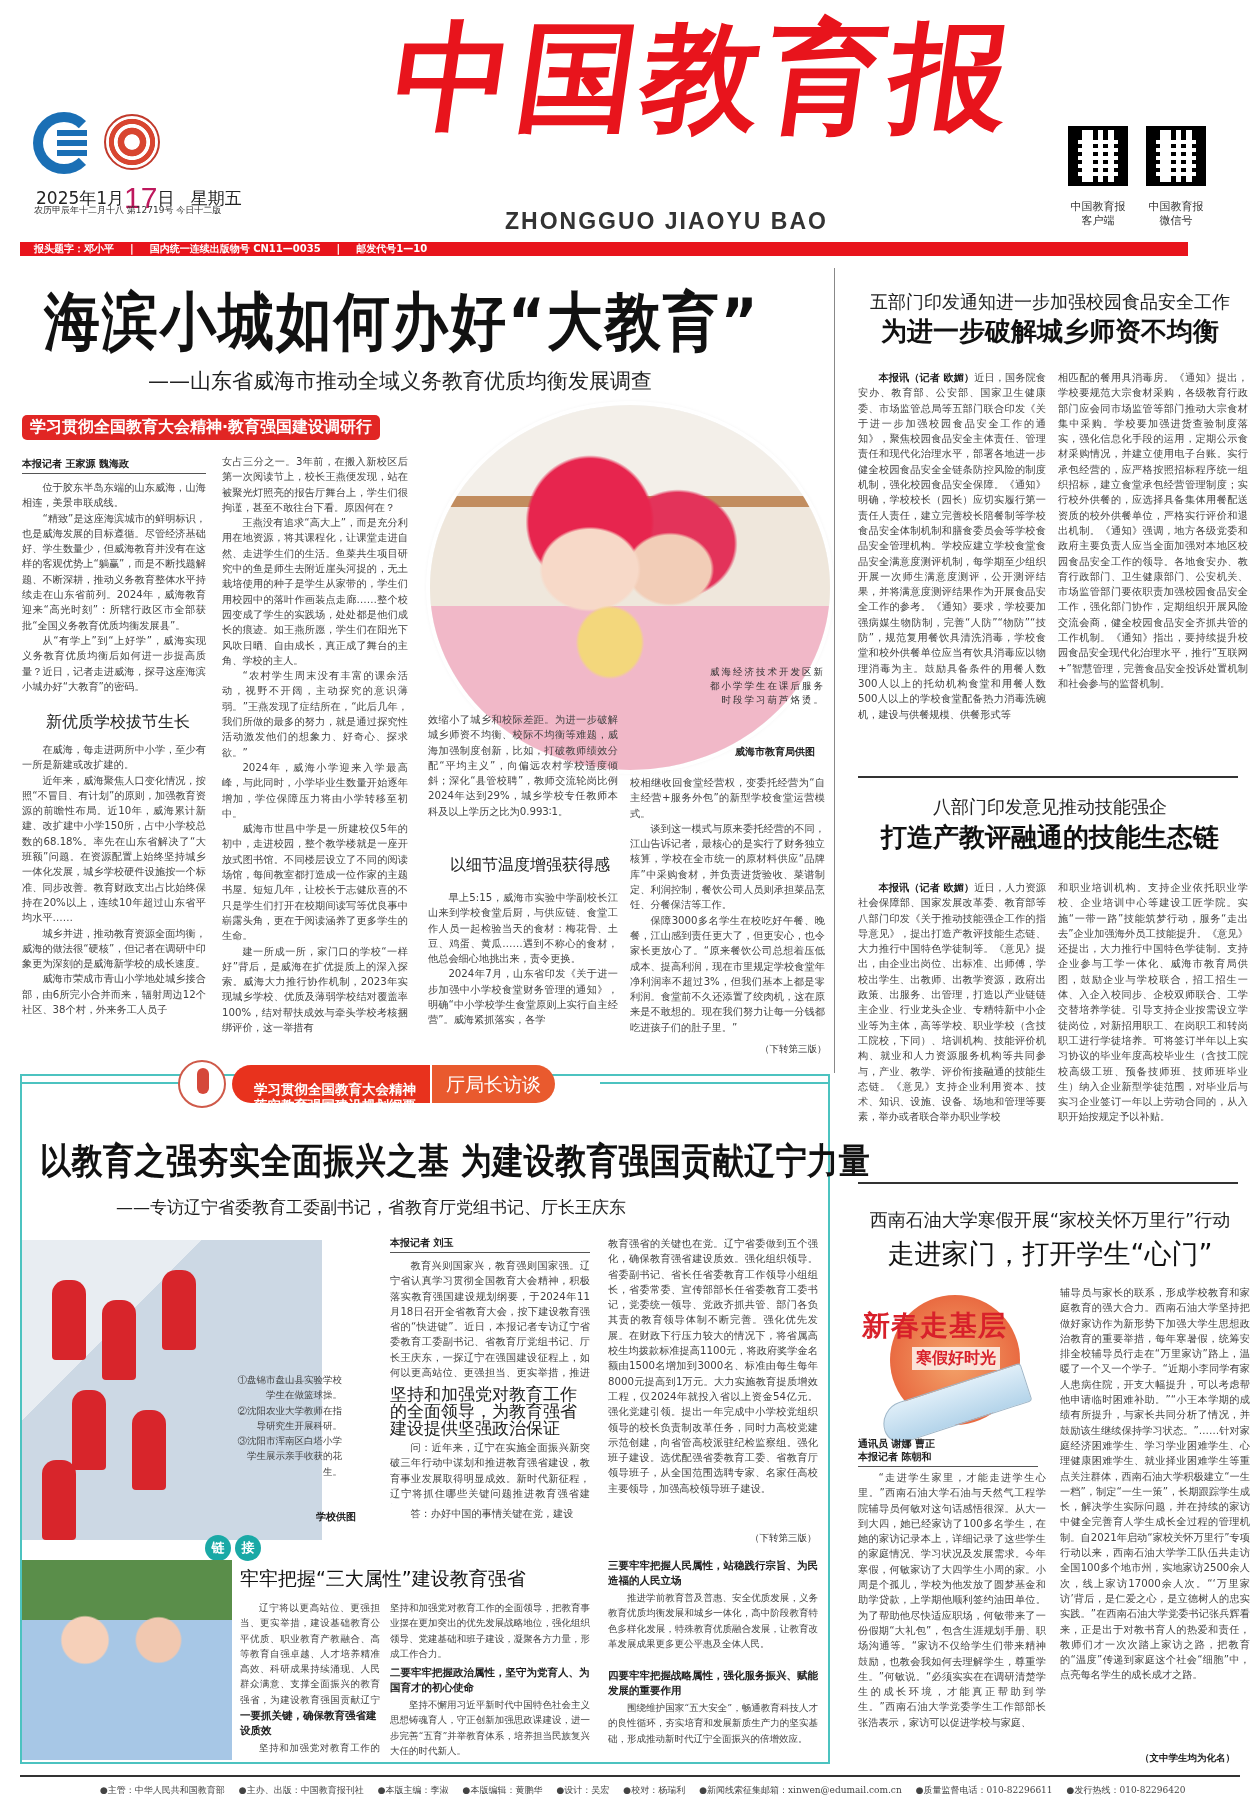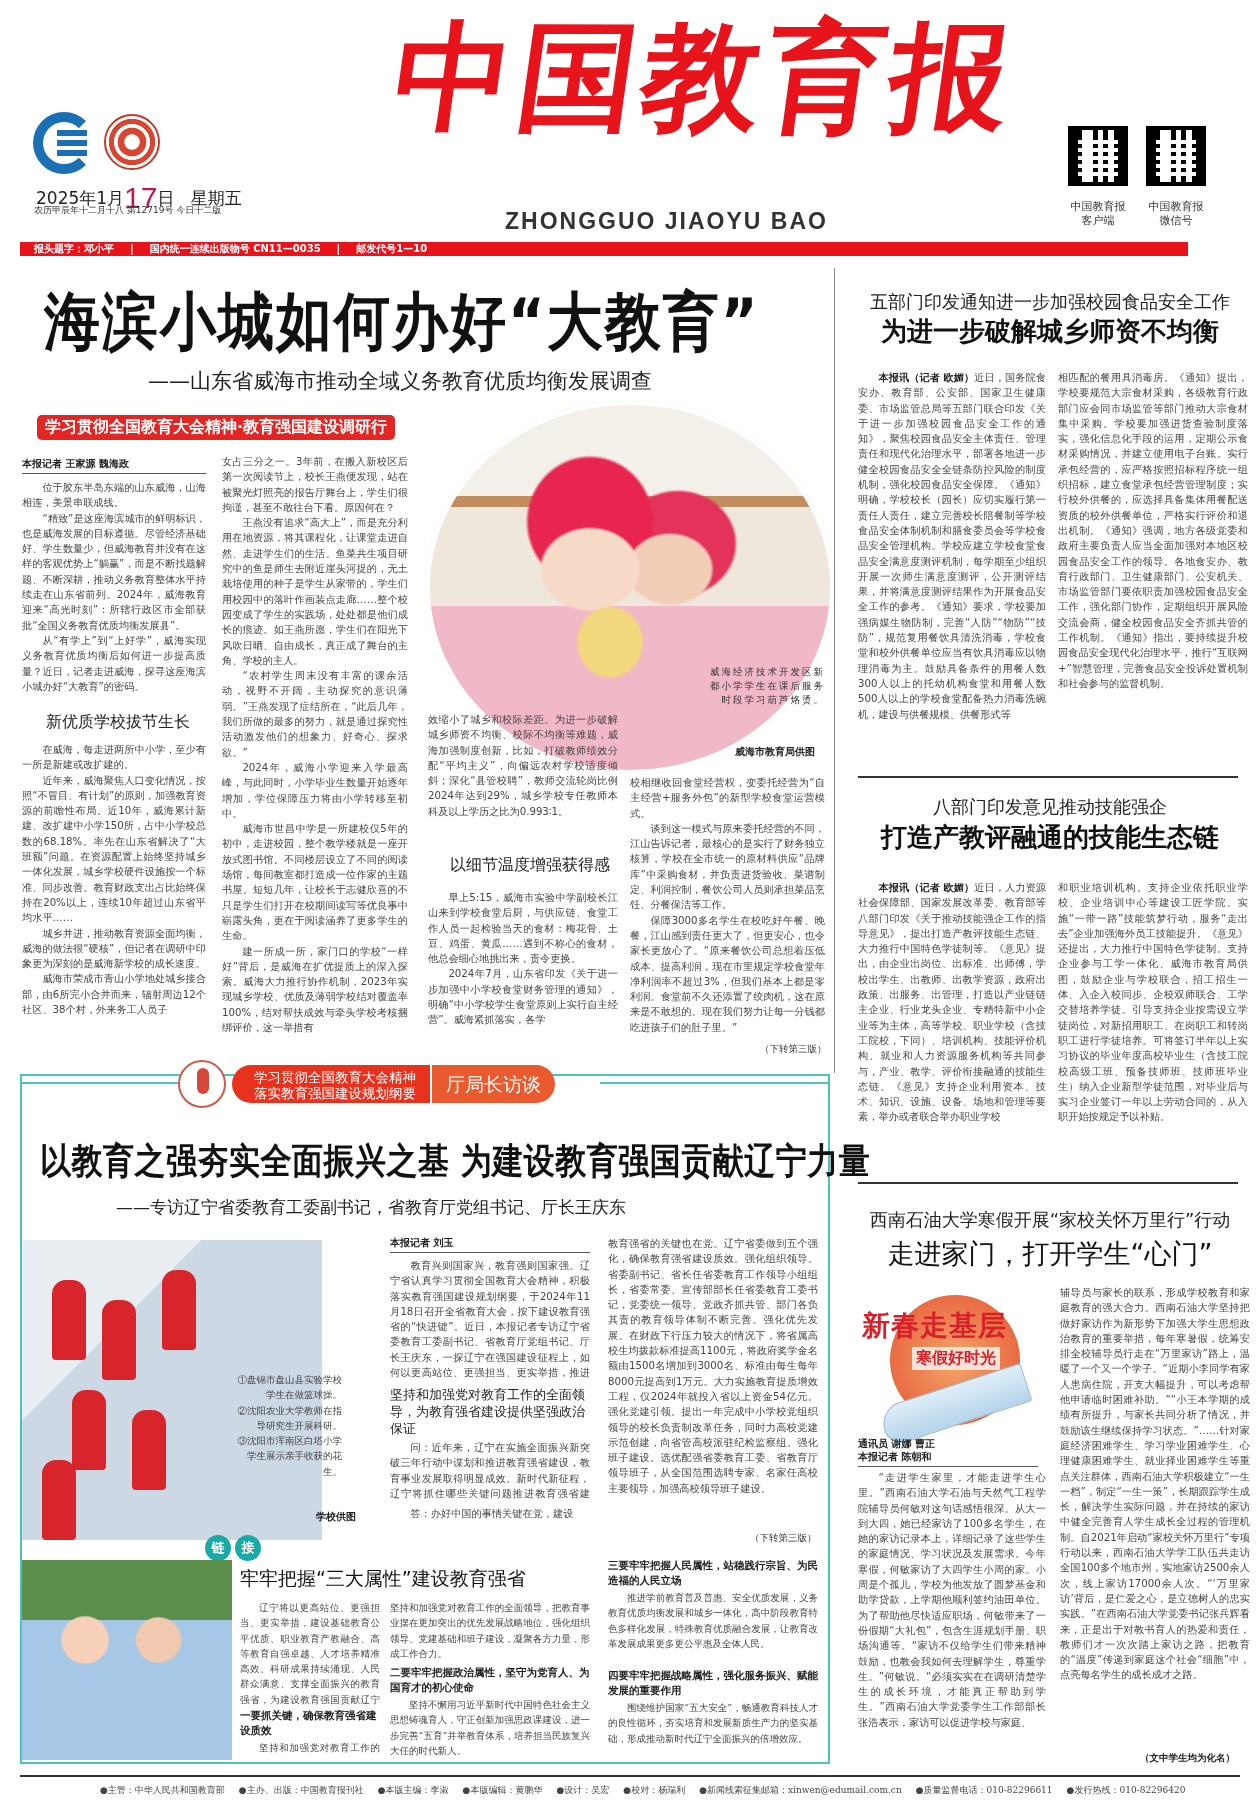--- a/index.html
+++ b/index.html
@@ -16,34 +16,34 @@
   .qr { width: 60px; height: 60px; background:
       linear-gradient(90deg, #000 0 20%, transparent 20% 40%, #000 40% 50%, transparent 50% 60%, #000 60% 70%, transparent 70% 80%, #000 80%),
       #fff; border: 4px solid #000; }
   .qr-inner { position: absolute; inset: 6px; background: repeating-linear-gradient(0deg, #fff 0 4px, transparent 4px 8px); }
   .qr-label { font-size: 11px; color: #333; text-align: center; line-height: 14px; width: 70px; }
   .red-bar { left: 20px; top: 242px; width: 1168px; height: 14px; background: #e8141c; color: #fff; font-size: 10px; font-weight: bold; padding-left: 14px; line-height: 14px; white-space: nowrap; }
   .red-bar span { margin-right: 16px; }
   .vrule { left: 834px; top: 268px; width: 1px; height: 805px; background: #888; }
   .h1 { left: 44px; top: 290px; font-size: 56px; font-weight: bold; color: #111; letter-spacing: 2px; line-height: 1; transform: scaleY(1.12); transform-origin: top left; }
   .sub1 { left: 148px; top: 367px; font-size: 21px; color: #222; }
-  .redtag { left: 22px; top: 415px; background: #e12624; color: #fff; font-weight: bold; font-size: 16px; padding: 2px 8px; border-radius: 5px; margin-left: 15px; }
+  .redtag { left: 22px; top: 415px; background: #e12624; color: #fff; font-weight: bold; font-size: 16px; padding: 2px 8px; border-radius: 5px; }
   .byline { font-size: 10px; font-weight: bold; color: #222; border-bottom: 1.5px solid #555; padding-bottom: 2px; }
   .body-text { font-size: 10.2px; line-height: 15.3px; color: #444; text-align: justify; overflow: hidden; }
   .body-text p { text-indent: 2em; }
   .subhead { font-size: 16px; color: #222; }
   .photo-circle { left: 430px; top: 405px; width: 400px; height: 365px; border-radius: 50%; overflow: hidden; background: radial-gradient(ellipse at 45% 65%, #f3d77c 0 10%, transparent 11%), radial-gradient(ellipse at 40% 45%, #f7d9c8 0 14%, transparent 15%), radial-gradient(ellipse at 60% 45%, #f2cdb7 0 12%, transparent 13%), radial-gradient(ellipse at 40% 32%, #e7254e 0 18%, transparent 19%), radial-gradient(ellipse at 62% 38%, #e3335a 0 16%, transparent 17%), linear-gradient(180deg, #f3efe9 0 25%, #c28d5f 25% 28%, #efe7dc 28% 55%, #f1b8c8 55% 100%); box-shadow: 0 0 0 4px #fff, 0 0 6px rgba(0,0,0,0.2); }
   .photo-caption { font-size: 9.5px; color: #333; text-align: right; line-height: 14px; letter-spacing: 2px; }
   .credit { font-size: 10px; font-weight: bold; color: #222; }
   .r-kicker { font-size: 18px; color: #222; text-align: center; width: 420px; }
   .r-head { font-size: 26px; font-weight: bold; color: #111; text-align: center; width: 420px; }
   .hrule { height: 2px; background: #333; }
   .interview-box { left: 20px; top: 1074px; width: 810px; height: 690px; border: 2px solid #4cc3c0; }
   .banner { left: 210px; top: 1064px; height: 40px; display: flex; align-items: center; }
-  .banner-left { background: #e8321d; color: #fff; font-weight: normal; font-size: 13.5px; line-height: 16px; padding: 4px 14px 4px 22px; border-radius: 20px 0 0 20px; height: 38px; }
+  .banner-left { background: #e8321d; color: #fff; font-weight: bold; font-size: 13.5px; line-height: 16px; padding: 16px 14px 4px 22px; border-radius: 20px 0 0 20px; height: 38px; }
   .banner-right { background: #e95a2e; color: #fff; font-family: "DejaVu Serif", serif; font-size: 19px; padding: 0 14px; height: 38px; line-height: 38px; border-radius: 0 20px 20px 0; border-left: 2px solid #fff; }
   .mic { left: 178px; top: 1060px; width: 48px; height: 48px; border-radius: 50%; background: #fff; border: 2px solid #cf5a4a; }
   .mic::after { content: ""; position: absolute; left: 17px; top: 6px; width: 12px; height: 26px; border-radius: 6px; background: #d5483a; }
   .teal-line { height: 2px; background: #4cc3c0; }
   .h2 { left: 40px; top: 1137px; font-size: 31px; font-weight: bold; color: #111; letter-spacing: 0.5px; transform: scaleY(1.15); transform-origin: top left; }
   .sub2 { left: 116px; top: 1196px; font-size: 17px; color: #222; }
   .photo-sports { left: 22px; top: 1240px; width: 300px; height: 300px; background: linear-gradient(135deg, #e8edf2 0 30%, #ccd8e4 30% 100%); overflow: hidden; }
   .photo-sports .player { position: absolute; width: 34px; height: 80px; background: #d8252b; border-radius: 14px 14px 4px 4px; }
   .photo-kids { left: 22px; top: 1560px; width: 210px; height: 200px; background: radial-gradient(circle at 30% 40%, #f6d0b9 0 12%, transparent 13%), radial-gradient(circle at 65% 40%, #f1c8b0 0 12%, transparent 13%), linear-gradient(180deg, #5a8e4a 0 30%, #a7c7e6 30% 100%); }
   .link-badge { width: 26px; height: 26px; border-radius: 50%; background: #1aa9a6; color: #fff; font-size: 13px; text-align: center; line-height: 26px; font-weight: bold; }
@@ -192,21 +192,21 @@
 </div>
 <div class="abs credit" style="left:316px;top:1510px;">学校供图</div>
 <div class="abs link-badge" style="left:205px;top:1535px;">链</div>
 <div class="abs link-badge" style="left:235px;top:1535px;">接</div>
 <div class="abs photo-kids"></div>
 
 <div class="abs byline" style="left:390px;top:1236px;width:200px;">本报记者  刘玉</div>
 <div class="abs body-text" style="left:390px;top:1258px;width:200px;height:120px;">
   <p>教育兴则国家兴，教育强则国家强。辽宁省认真学习贯彻全国教育大会精神，积极落实教育强国建设规划纲要，于2024年11月18日召开全省教育大会，按下建设教育强省的“快进键”。近日，本报记者专访辽宁省委教育工委副书记、省教育厅党组书记、厅长王庆东，一探辽宁在强国建设征程上，如何以更高站位、更强担当、更实举措，推进教育强省建设。</p>
 </div>
-<div class="abs" style="left:390px;top:1386px;width:200px;font-size:13px;color:#222;line-height:17px;">坚持和加强党对教育工作的全面领导，为教育强省建设提供坚强政治保证</div>
+<div class="abs" style="left:390px;top:1386px;width:200px;font-size:17px;color:#222;line-height:17px;">坚持和加强党对教育工作的全面领导，为教育强省建设提供坚强政治保证</div>
 <div class="abs body-text" style="left:390px;top:1440px;width:200px;height:64px;font-family:'DejaVu Serif',serif;">
   <p>问：近年来，辽宁在实施全面振兴新突破三年行动中谋划和推进教育强省建设，教育事业发展取得明显成效。新时代新征程，辽宁将抓住哪些关键问题推进教育强省建设？</p>
 </div>
 <div class="abs body-text" style="left:390px;top:1506px;width:200px;height:16px;">
   <p>答：办好中国的事情关键在党，建设</p>
 </div>
 <div class="abs body-text" style="left:608px;top:1236px;width:210px;height:300px;">
   <p style="text-indent:0">教育强省的关键也在党。辽宁省委做到五个强化，确保教育强省建设质效。强化组织领导。省委副书记、省长任省委教育工作领导小组组长，省委常委、宣传部部长任省委教育工委书记，党委统一领导、党政齐抓共管、部门各负其责的教育领导体制不断完善。强化优先发展。在财政下行压力较大的情况下，将省属高校生均拨款标准提高1100元，将政府奖学金名额由1500名增加到3000名、标准由每生每年8000元提高到1万元。大力实施教育提质增效工程，仅2024年就投入省以上资金54亿元。强化党建引领。提出一年完成中小学校党组织领导的校长负责制改革任务，同时力高校党建示范创建，向省管高校派驻纪检监察组。强化班子建设。选优配强省委教育工委、省教育厅领导班子，从全国范围选聘专家、名家任高校主要领导，加强高校领导班子建设。</p>
 </div>
 <div class="abs" style="left:750px;top:1532px;font-size:9.5px;color:#333;">（下转第三版）</div>

